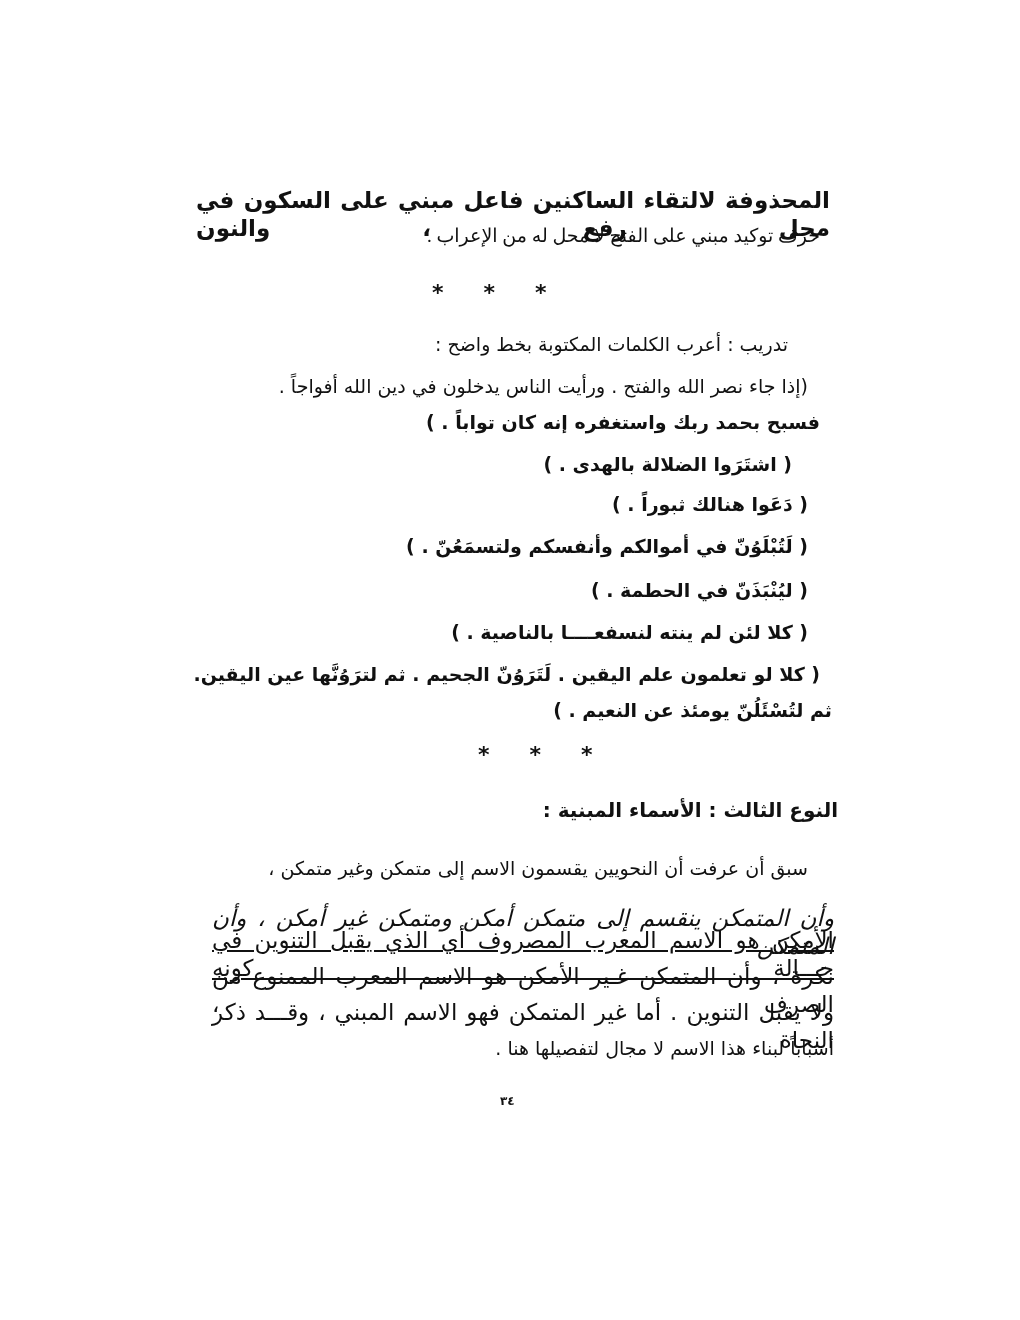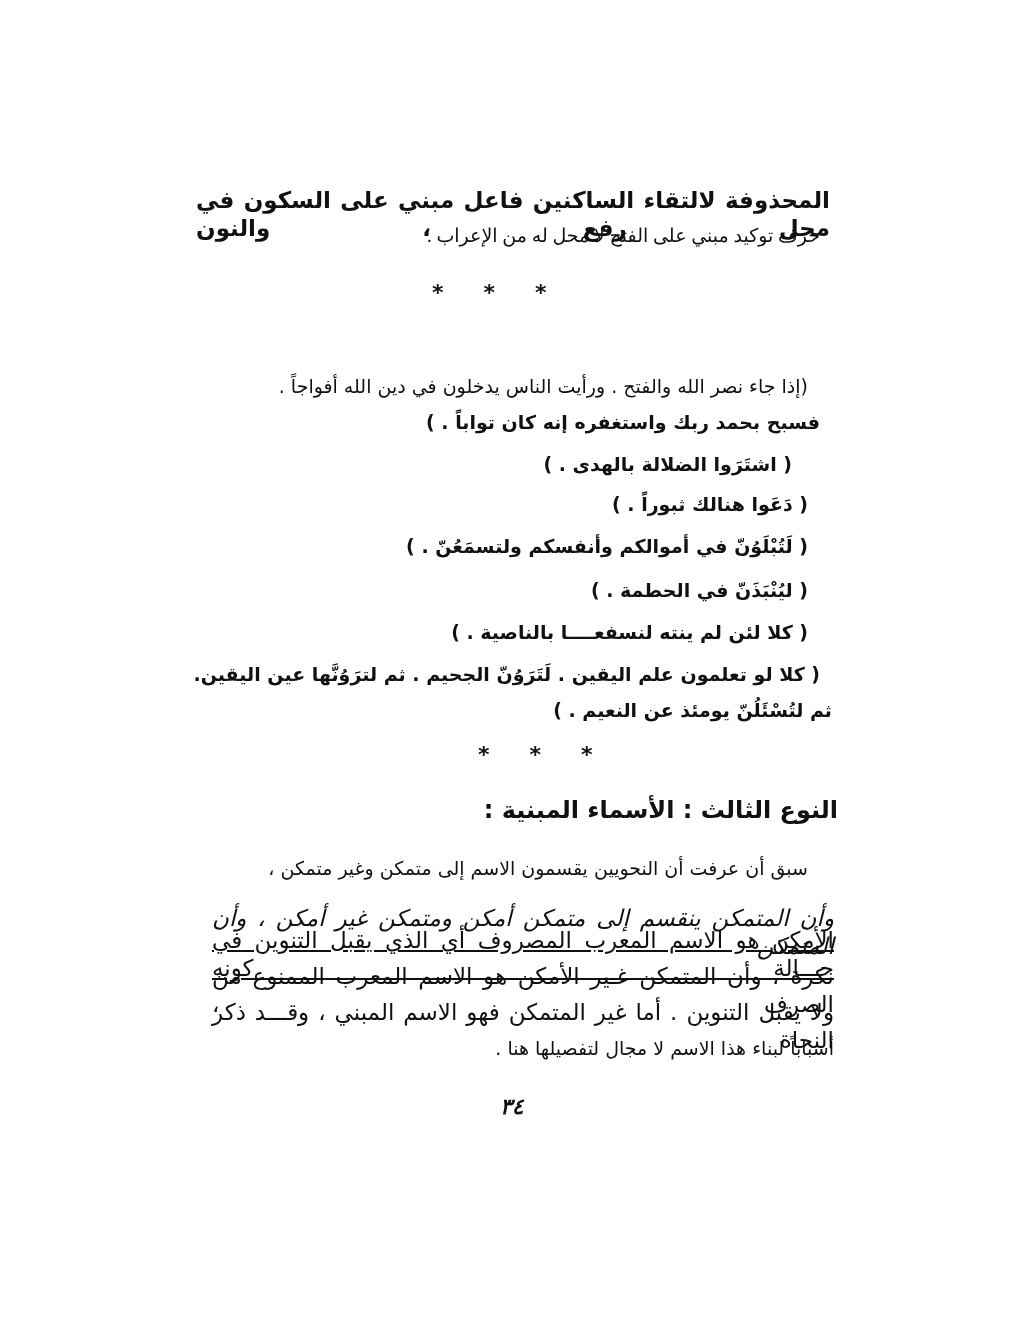--- a/index.html
+++ b/index.html
@@ -42,58 +42,58 @@
     .justify-line {
       position: absolute;
       font-size: 23px;
       line-height: 28px;
       direction: rtl;
       text-align: justify;
       text-align-last: justify;
     }
     .page-number {
       position: absolute;
-      font-size: 22px;
+      font-size: 12px;
       font-weight: bold;
       direction: rtl;
-      font-style: italic;
     }
   </style>
 </head>
 <body>
 
 <div class="page">
 
   <div class="justify-line bold" style="left:196px; width:634px; top:186px;">المحذوفة لالتقاء الساكنين فاعل مبني على السكون في محل رفع ، والنون</div>
   <div class="line" style="right:200px; top:222px;font-family:Liberation Serif, serif;">حرف توكيد مبني على الفتح لا محل له من الإعراب .</div>
 
   <div class="stars" style="left:432px; top:280px;">
     <span class="star">*</span>
     <span class="star">*</span>
     <span class="star">*</span>
   </div>
 
+  <div class="line" style="right:232px; top:330px;">تدريب : أعرب الكلمات المكتوبة بخط واضح :</div>
 
   <div class="line" style="right:212px; top:372px;">(إذا جاء نصر الله والفتح . ورأيت الناس يدخلون في دين الله أفواجاً .</div>
   <div class="line bold" style="right:200px; top:408px;">فسبح بحمد ربك واستغفره   إنه كان تواباً . )</div>
   <div class="line bold" style="right:228px; top:450px;">( اشتَرَوا الضلالة بالهدى . )</div>
   <div class="line bold" style="right:212px; top:490px;">( دَعَوا هنالك ثبوراً . )</div>
   <div class="line bold" style="right:212px; top:532px;">( لَتُبْلَوُنّ في أموالكم وأنفسكم ولتسمَعُنّ . )</div>
   <div class="line bold" style="right:212px; top:576px;">( ليُنْبَذَنّ في الحطمة . )</div>
   <div class="line bold" style="right:200px; top:660px;">( كلا لو تعلمون علم اليقين . لَتَرَوُنّ الجحيم . ثم لترَوُنَّها عين اليقين.</div>
   <div class="line bold" style="right:212px; top:618px;">( كلا لئن لم ينته لنسفعــــا بالناصية . )</div>
   <div class="line bold" style="right:188px; top:696px;">ثم لتُسْئَلُنّ يومئذ عن النعيم . )</div>
 
   <div class="stars" style="left:478px; top:742px;">
     <span class="star">*</span>
     <span class="star">*</span>
     <span class="star">*</span>
   </div>
 
-  <div class="line bold" style="right:182px; top:796px; font-size:24px;">النوع الثالث : الأسماء المبنية :</div>
+  <div class="line bold" style="right:182px; top:796px; font-size:20px;">النوع الثالث : الأسماء المبنية :</div>
 
   <div class="line" style="right:212px; top:854px;text-align:right;">سبق أن عرفت أن النحويين يقسمون الاسم إلى متمكن وغير متمكن ،</div>
   <div class="justify-line" style="left:212px; width:622px; top:904px;font-style:italic;">وأن المتمكن ينقسم إلى متمكن أمكن ومتمكن غير أمكن ، وأن المتمكن</div>
   <div class="justify-line" style="left:212px; width:622px; top:926px;text-decoration:underline;">الأمكن هو الاسم المعرب المصروف أي الذي يقبل التنوين في حـــالة كونه</div>
   <div class="justify-line" style="left:212px; width:622px; top:962px;">نكرة ، وأن المتمكن غـير الأمكن هو الاسم المعرب الممنوع من الصرف ،</div>
   <div class="justify-line" style="left:212px; width:622px; top:998px;">ولا يقبل التنوين . أما غير المتمكن فهو الاسم المبني ، وقـــد ذكر النحاة</div>
   <div class="line" style="right:186px; top:1034px;">أسباباً لبناء هذا الاسم لا مجال لتفصيلها هنا .</div>
 
   <div class="page-number" style="left:500px; top:1094px;">٣٤</div>
 

